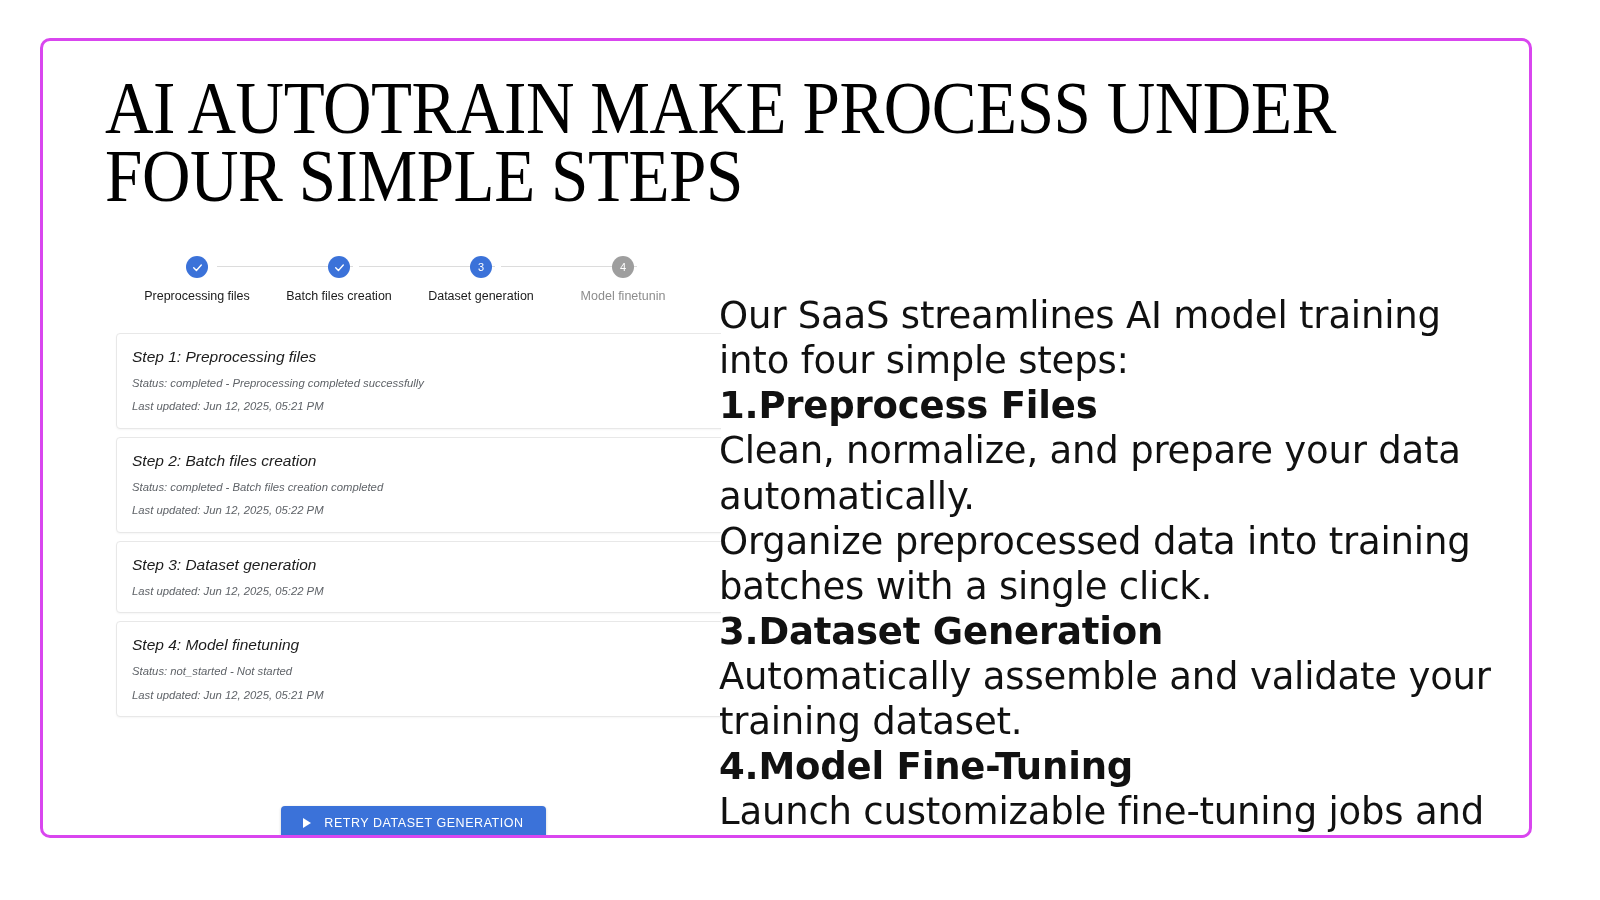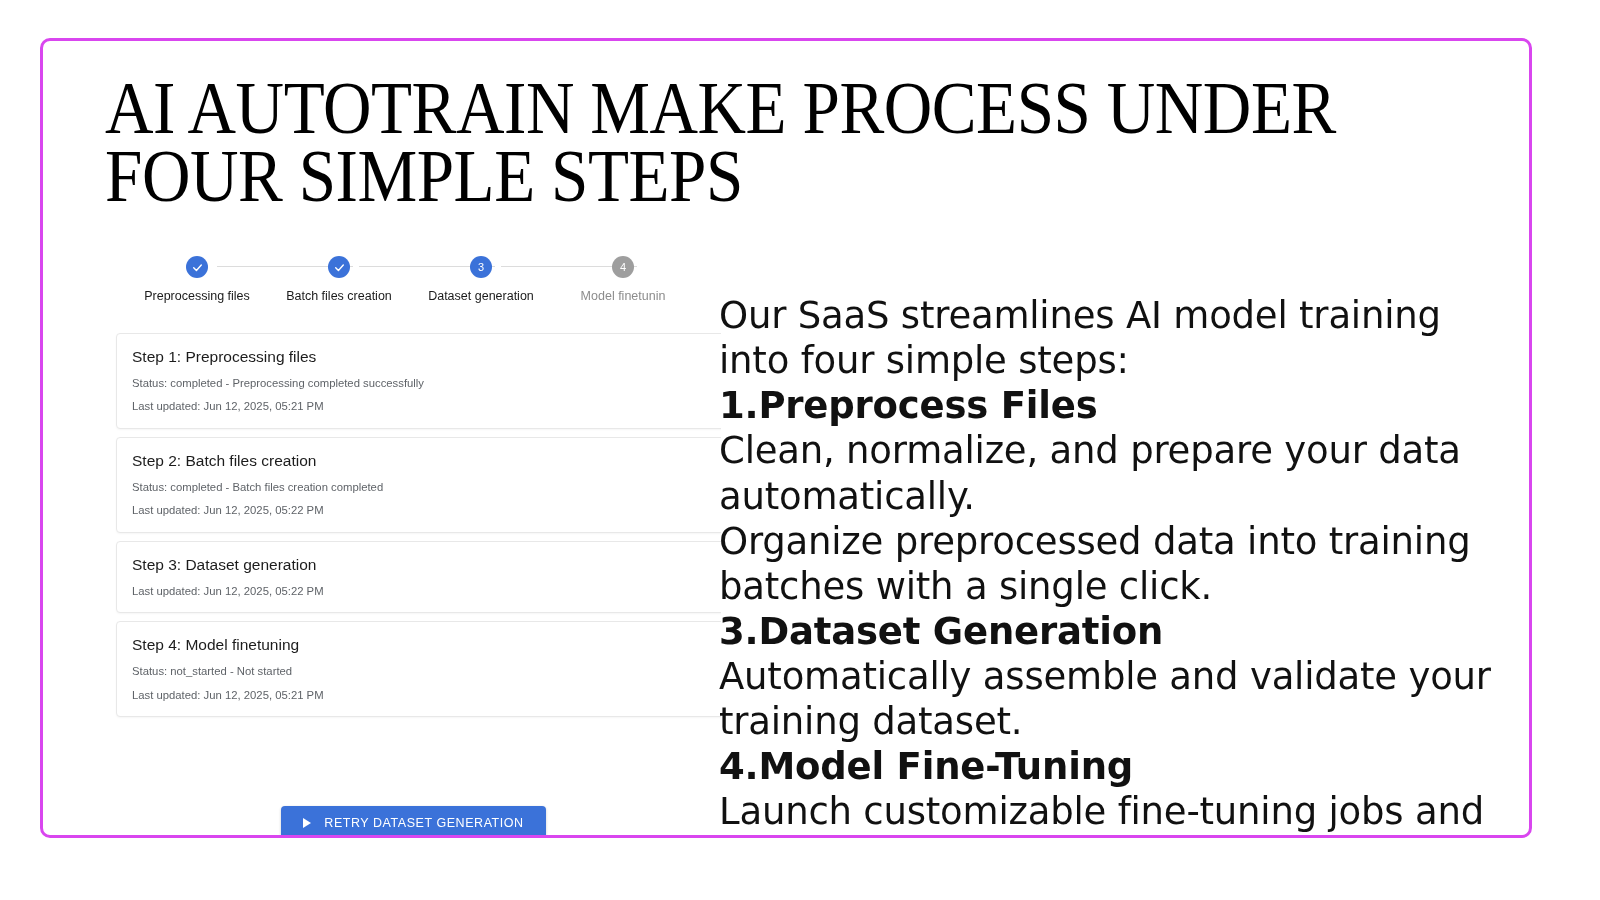--- a/index.html
+++ b/index.html
@@ -84,20 +84,21 @@
     height: 1px;
     background: #dcdcdc;
   }
   .check { display: block; width: 13px; height: 13px; }
 
   
   #cards {
     position: absolute;
     left: 10px; top: 92px;
     width: 640px;
+    font-style: italic;
   }
   .card {
     background: #ffffff;
     border: 1px solid #e8e8e8;
     border-radius: 4px;
     padding: 14px 15px 15px 15px;
     margin-bottom: 8px;
     box-shadow: 0 1px 2px rgba(0,0,0,0.04);
   }
   .card .ct {

